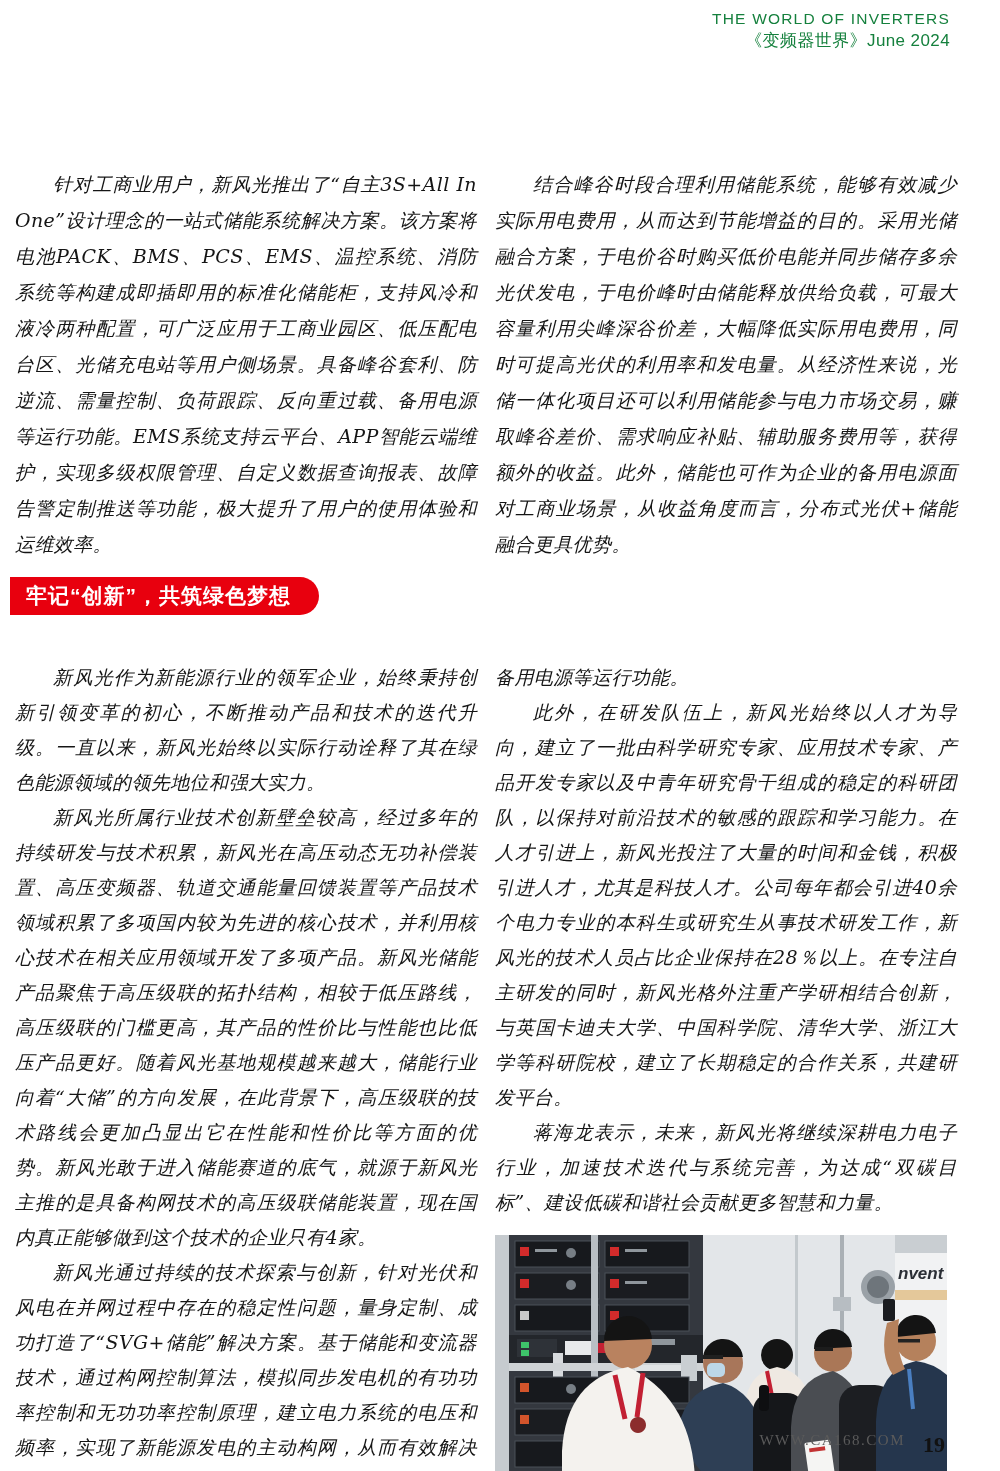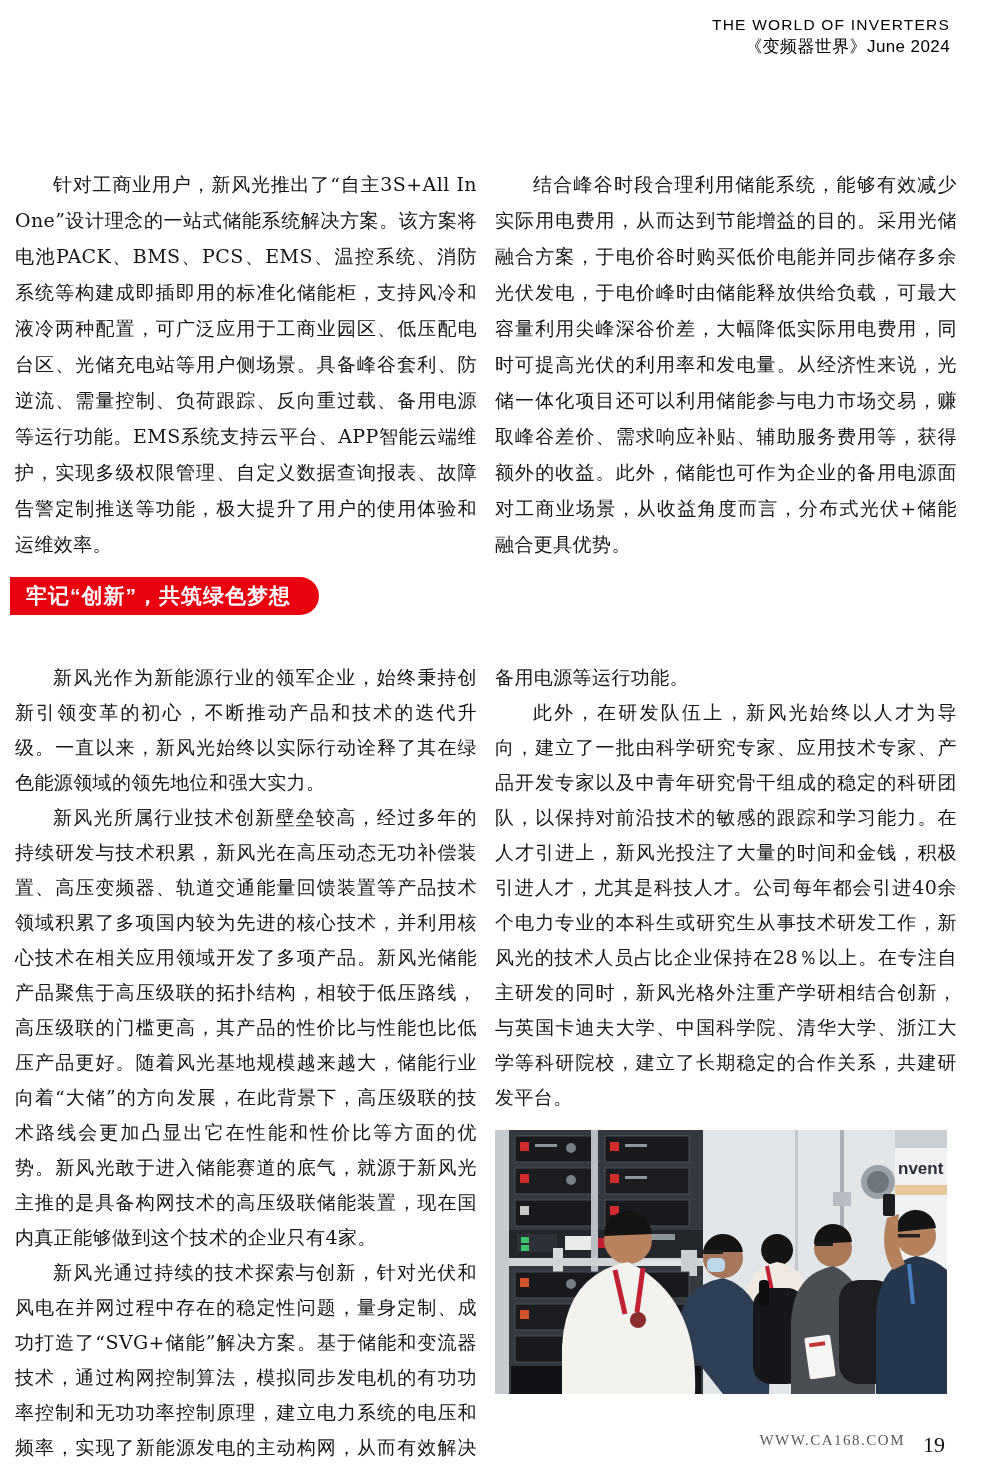--- a/index.html
+++ b/index.html
@@ -6,33 +6,33 @@
   .page{
     position:relative;
     width:1000px;height:1471px;
     background:#ffffff;
     overflow:hidden;
     font-family:"DejaVu Serif","Liberation Serif",serif;
     color:#151515;
   }
   
   .mast{
-    position:absolute;top:14px;right:50px;
+    position:absolute;top:8px;right:50px;
     text-align:right;
     font-family:"Liberation Sans","DejaVu Sans",sans-serif;
-    color:#000000;
+    color:#15803d;
   }
   .mast .l1{font-size:15.5px;letter-spacing:1.2px;line-height:22px;}
   .mast .l2{font-size:17px;letter-spacing:.4px;line-height:22px;}
   
   .cols{
     position:absolute;left:15px;width:942px;
     display:flex;gap:18px;
   }
-  .col{width:462px;}
+  .col{width:462px;font-style:italic;}
   .cols p{
     margin:0;
     font-size:19px;
     letter-spacing:.4px;
     text-align:justify;
     text-indent:2em;
   }
   .s1{top:166px;}
   .s1 p{line-height:36px;}
   .s2{top:660px;}
@@ -57,21 +57,21 @@
   .footer{
     position:absolute;right:55px;bottom:13px;
     display:flex;align-items:flex-start;gap:18px;
   }
   .footer .site{
     font-family:"Liberation Serif","DejaVu Serif",serif;
     font-size:15px;letter-spacing:1.5px;color:#5a5a5a;
   }
   .footer .pageno{
     font-family:"Liberation Serif","DejaVu Serif",serif;
-    font-size:22px;font-weight:normal;color:#111111;
+    font-size:22px;font-weight:bold;color:#111111;
   }
 </style>
 </head>
 <body>
 
 <div class="page">
 
   <div class="mast">
     <div class="l1">THE WORLD OF INVERTERS</div>
     <div class="l2">《变频器世界》June 2024</div>
@@ -90,20 +90,21 @@
 
   <div class="cols s2">
     <div class="col">
       <p>新风光作为新能源行业的领军企业，始终秉持创新引领变革的初心，不断推动产品和技术的迭代升级。一直以来，新风光始终以实际行动诠释了其在绿色能源领域的领先地位和强大实力。</p>
       <p>新风光所属行业技术创新壁垒较高，经过多年的持续研发与技术积累，新风光在高压动态无功补偿装置、高压变频器、轨道交通能量回馈装置等产品技术领域积累了多项国内较为先进的核心技术，并利用核心技术在相关应用领域开发了多项产品。新风光储能产品聚焦于高压级联的拓扑结构，相较于低压路线，高压级联的门槛更高，其产品的性价比与性能也比低压产品更好。随着风光基地规模越来越大，储能行业向着“大储”的方向发展，在此背景下，高压级联的技术路线会更加凸显出它在性能和性价比等方面的优势。新风光敢于进入储能赛道的底气，就源于新风光主推的是具备构网技术的高压级联储能装置，现在国内真正能够做到这个技术的企业只有4家。</p>
       <p>新风光通过持续的技术探索与创新，针对光伏和风电在并网过程中存在的稳定性问题，量身定制、成功打造了“SVG+储能”解决方案。基于储能和变流器技术，通过构网控制算法，模拟同步发电机的有功功率控制和无功功率控制原理，建立电力系统的电压和频率，实现了新能源发电的主动构网，从而有效解决了光伏、风能</p>
     </div>
     <div class="col">
       <p class="no-indent">备用电源等运行功能。</p>
       <p>此外，在研发队伍上，新风光始终以人才为导向，建立了一批由科学研究专家、应用技术专家、产品开发专家以及中青年研究骨干组成的稳定的科研团队，以保持对前沿技术的敏感的跟踪和学习能力。在人才引进上，新风光投注了大量的时间和金钱，积极引进人才，尤其是科技人才。公司每年都会引进40余个电力专业的本科生或研究生从事技术研发工作，新风光的技术人员占比企业保持在28％以上。在专注自主研发的同时，新风光格外注重产学研相结合创新，与英国卡迪夫大学、中国科学院、清华大学、浙江大学等科研院校，建立了长期稳定的合作关系，共建研发平台。</p>
+      <p>蒋海龙表示，未来，新风光将继续深耕电力电子行业，加速技术迭代与系统完善，为达成“双碳目标”、建设低碳和谐社会贡献更多智慧和力量。</p>
 
       <div class="photo-wrap">
         <svg viewBox="0 0 452 264" xmlns="http://www.w3.org/2000/svg">
 
           <rect x="0" y="0" width="452" height="264" fill="#d9dde0"></rect>
 
           <g>
             <rect x="398" y="0" width="54" height="264" fill="#f1f2f3"></rect>
             <rect x="398" y="0" width="54" height="18" fill="#c9ced2"></rect>
             <rect x="400" y="55" width="52" height="10" fill="#e4c89a"></rect>

